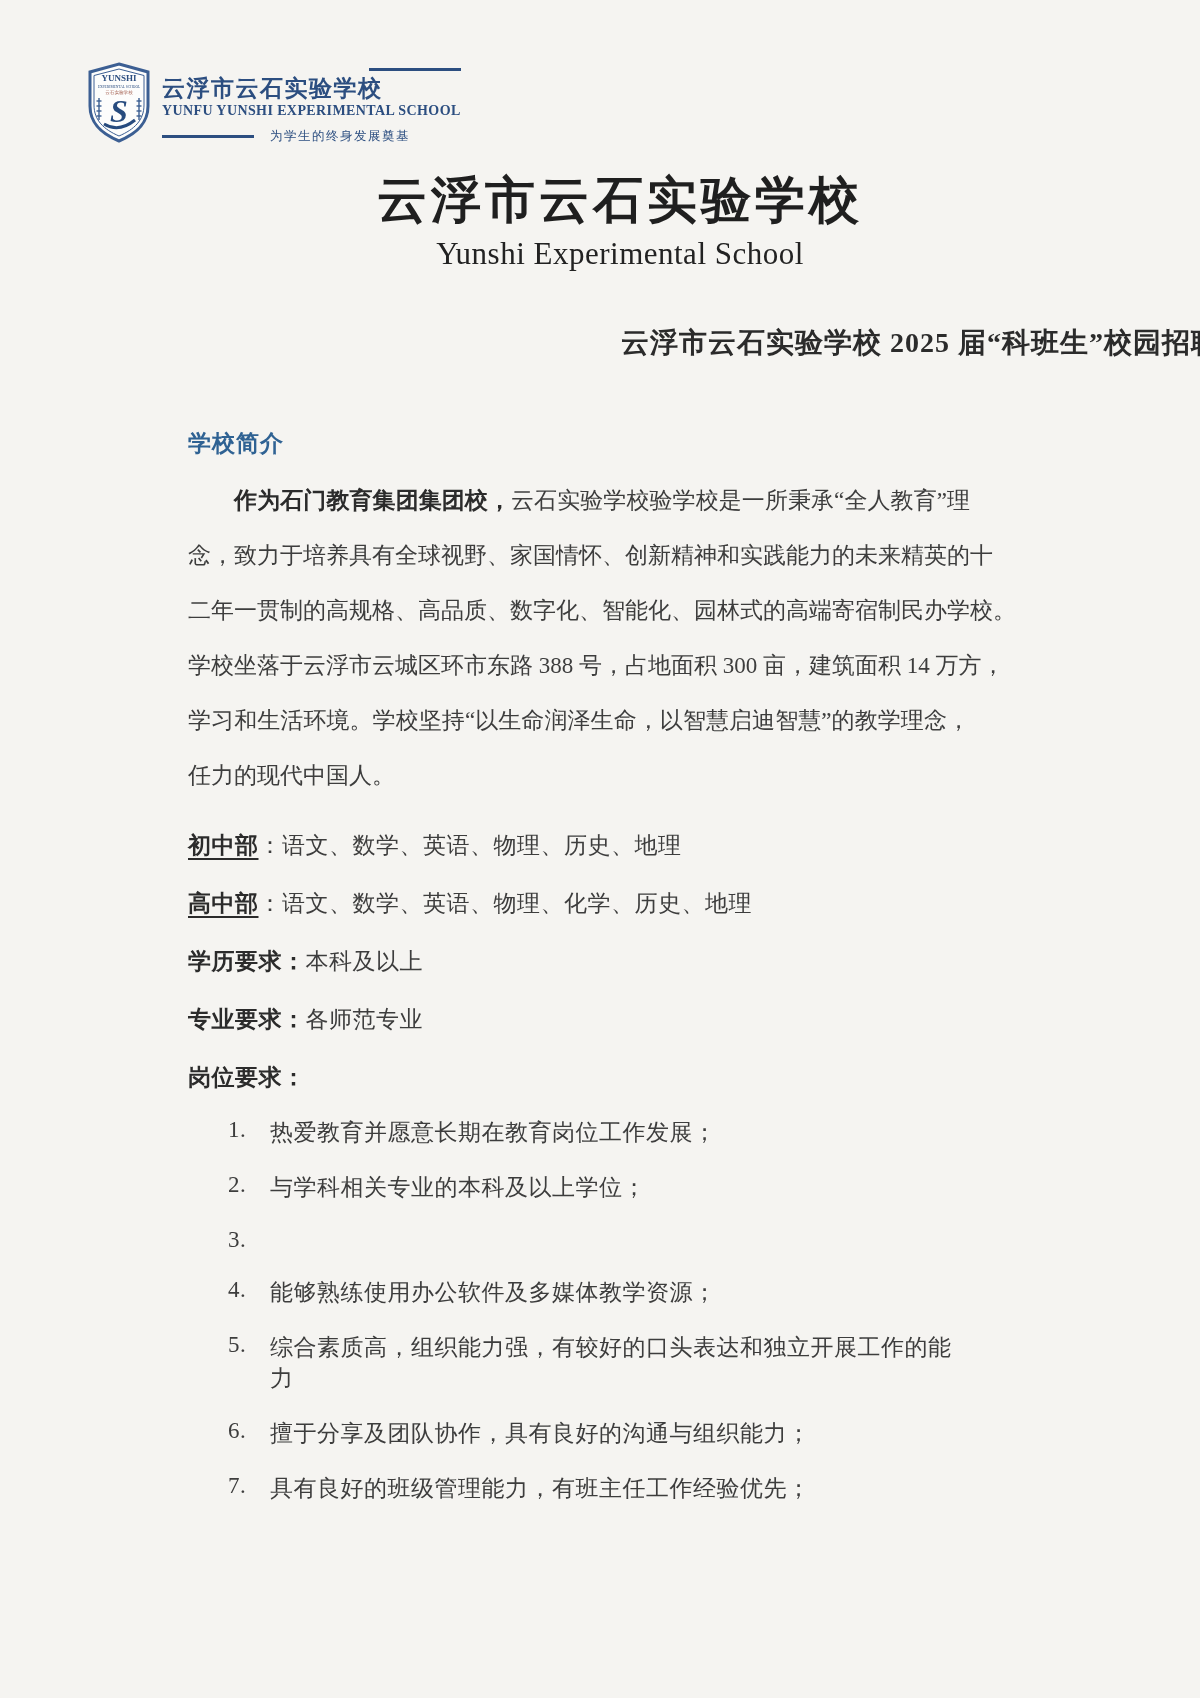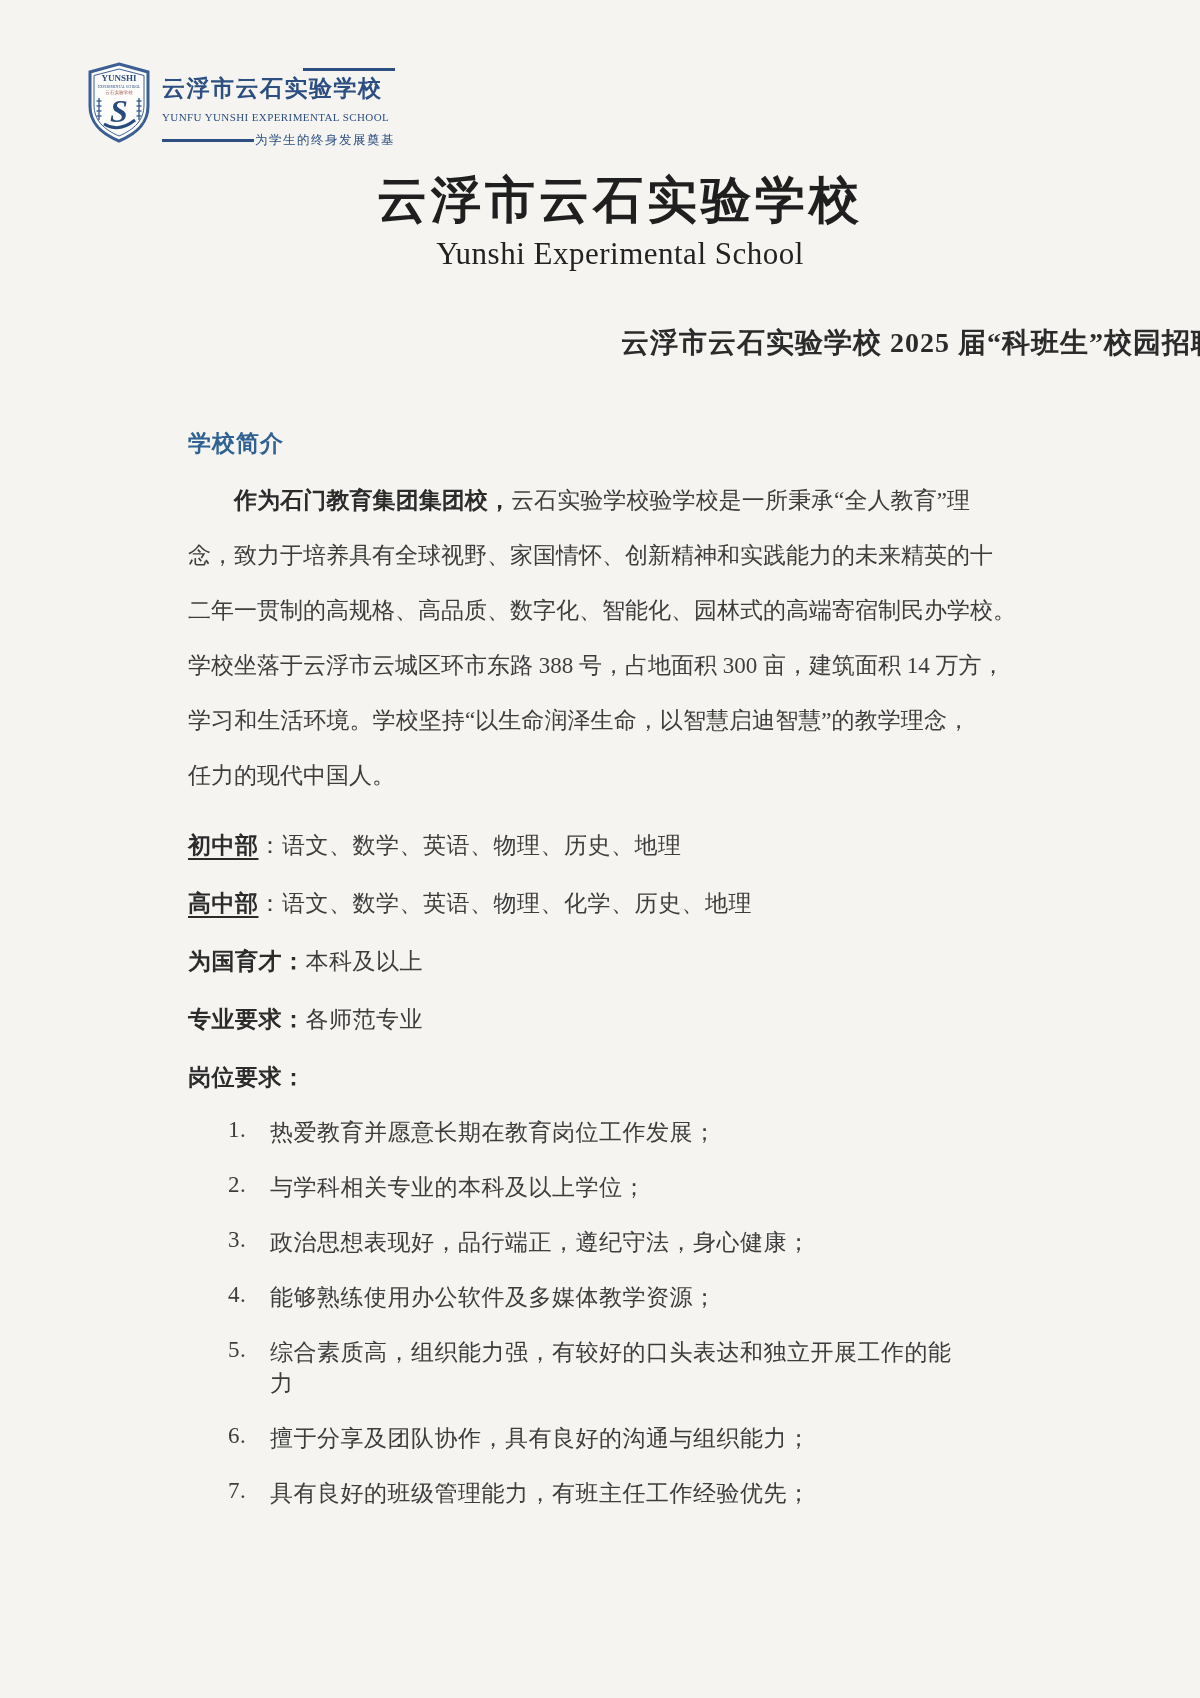--- a/index.html
+++ b/index.html
@@ -43,31 +43,31 @@
   }
   .brand-cn {
     font-size: 23px;
     font-weight: bold;
     color: #2c4e80;
     letter-spacing: 1.5px;
     white-space: nowrap;
     line-height: 1.1;
   }
   .brand-en {
-    font-size: 11px;
-    font-weight: normal;
+    font-size: 14px;
+    font-weight: bold;
     color: #2c4e80;
     letter-spacing: 0.4px;
     white-space: nowrap;
-    margin-top: 10px;
+    margin-top: 2px;
   }
   .brand-bottom {
     display: flex;
     align-items: center;
-    gap: 1px;
+    gap: 16px;
     margin-top: 9px;
   }
   .brand-bottomline {
     width: 92px;
     height: 3px;
     background: #2c4e80;
   }
   .brand-tagline {
     font-size: 12.5px;
     color: #2c4e80;
@@ -227,21 +227,21 @@
 
     <div class="pos-line">
       <span class="u-label">初中部</span><span>：语文、数学、英语、物理、历史、地理</span>
     </div>
 
     <div class="pos-line">
       <span class="u-label">高中部</span><span>：语文、数学、英语、物理、化学、历史、地理</span>
     </div>
 
     <div class="pos-line">
-      <span class="b-label">为国育才：</span><span>本科及以上</span>
+      <span class="b-label">学历要求：</span><span>本科及以上</span>
     </div>
 
     <div class="pos-line">
       <span class="b-label">专业要求：</span><span>各师范专业</span>
     </div>
 
     <div class="pos-line">
       <span class="b-label">岗位要求：</span>
     </div>
 
@@ -249,21 +249,20 @@
       <div class="req-item">
         <span class="req-num">1.</span>
         <span class="req-text">热爱教育并愿意长期在教育岗位工作发展；</span>
       </div>
       <div class="req-item">
         <span class="req-num">2.</span>
         <span class="req-text">与学科相关专业的本科及以上学位；</span>
       </div>
       <div class="req-item">
         <span class="req-num">3.</span>
-        <span class="req-text">政治思想表现好，品行端正，遵纪守法，身心健康；</span>
       </div>
       <div class="req-item">
         <span class="req-num">4.</span>
         <span class="req-text">能够熟练使用办公软件及多媒体教学资源；</span>
       </div>
       <div class="req-item">
         <span class="req-num">5.</span>
         <span class="req-text">综合素质高，组织能力强，有较好的口头表达和独立开展工作的能力</span>
       </div>
       <div class="req-item">

